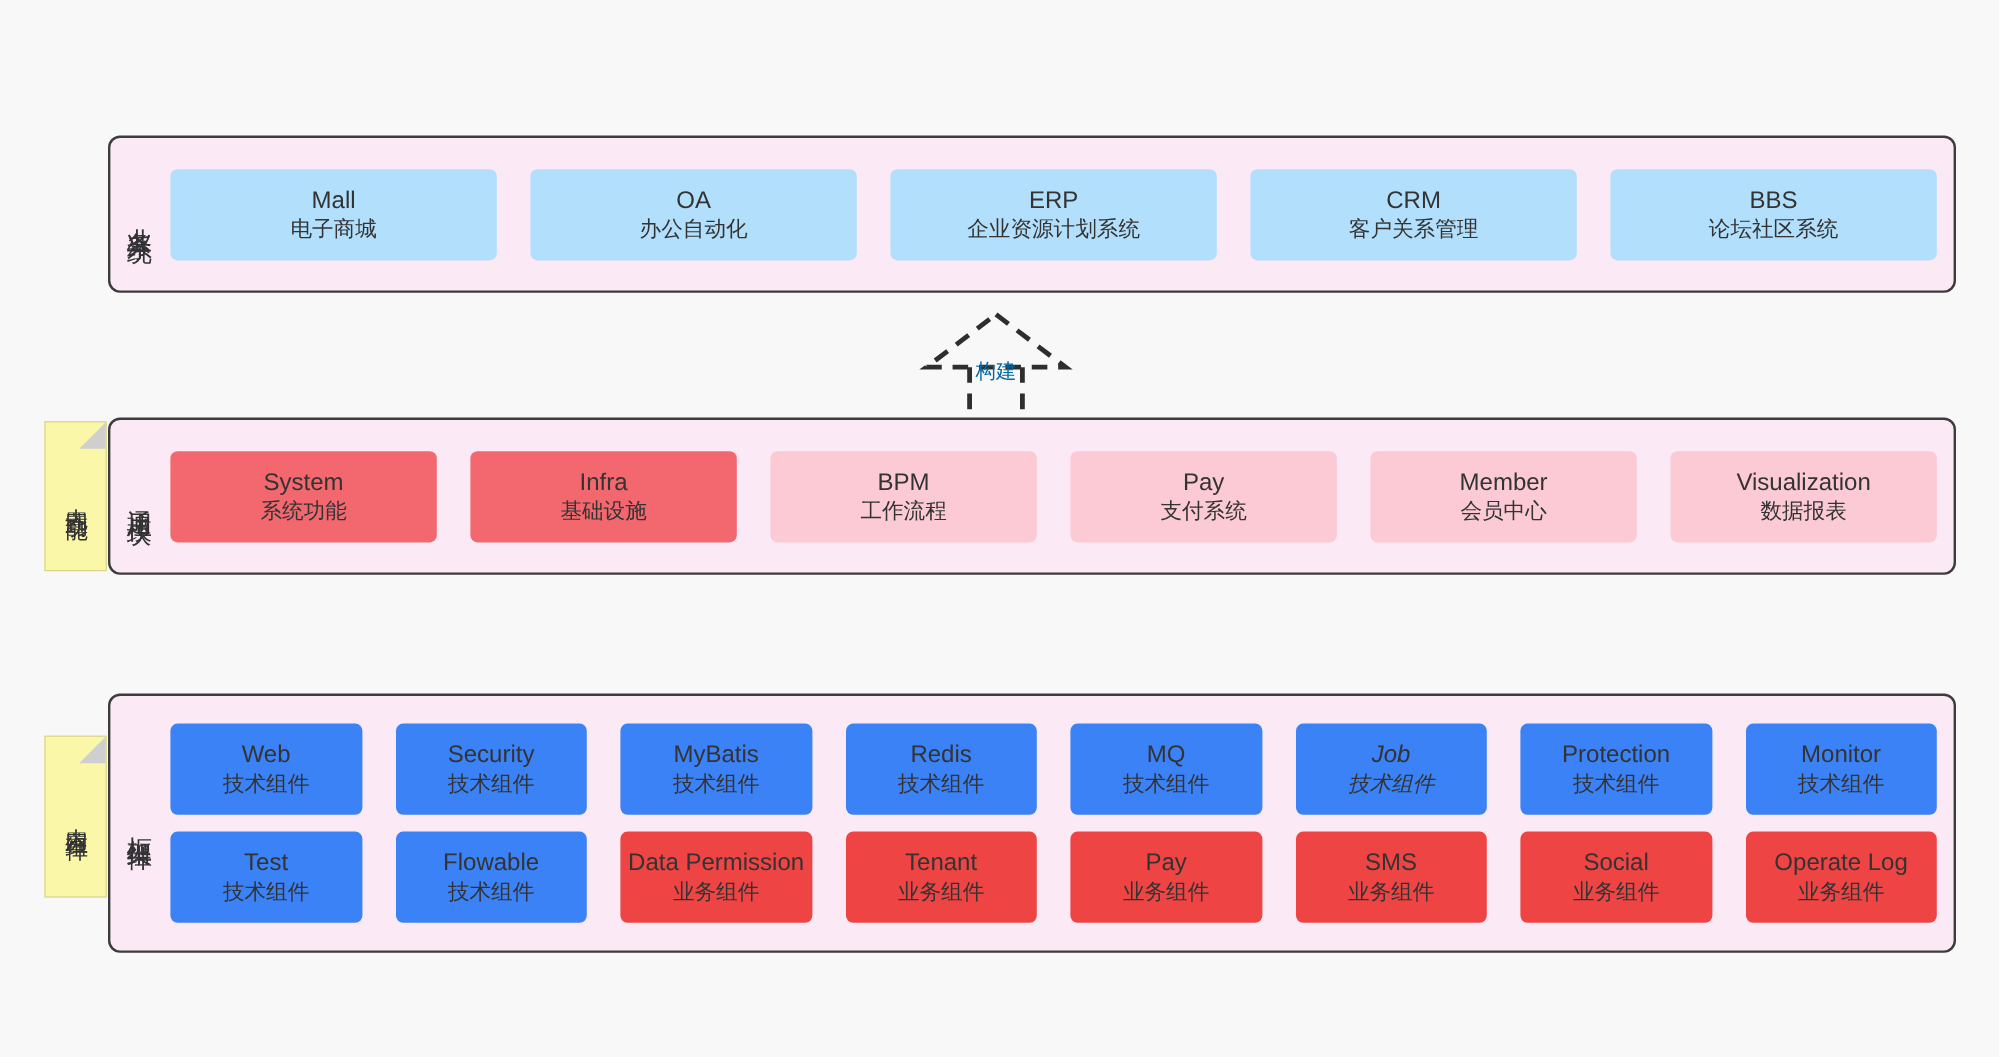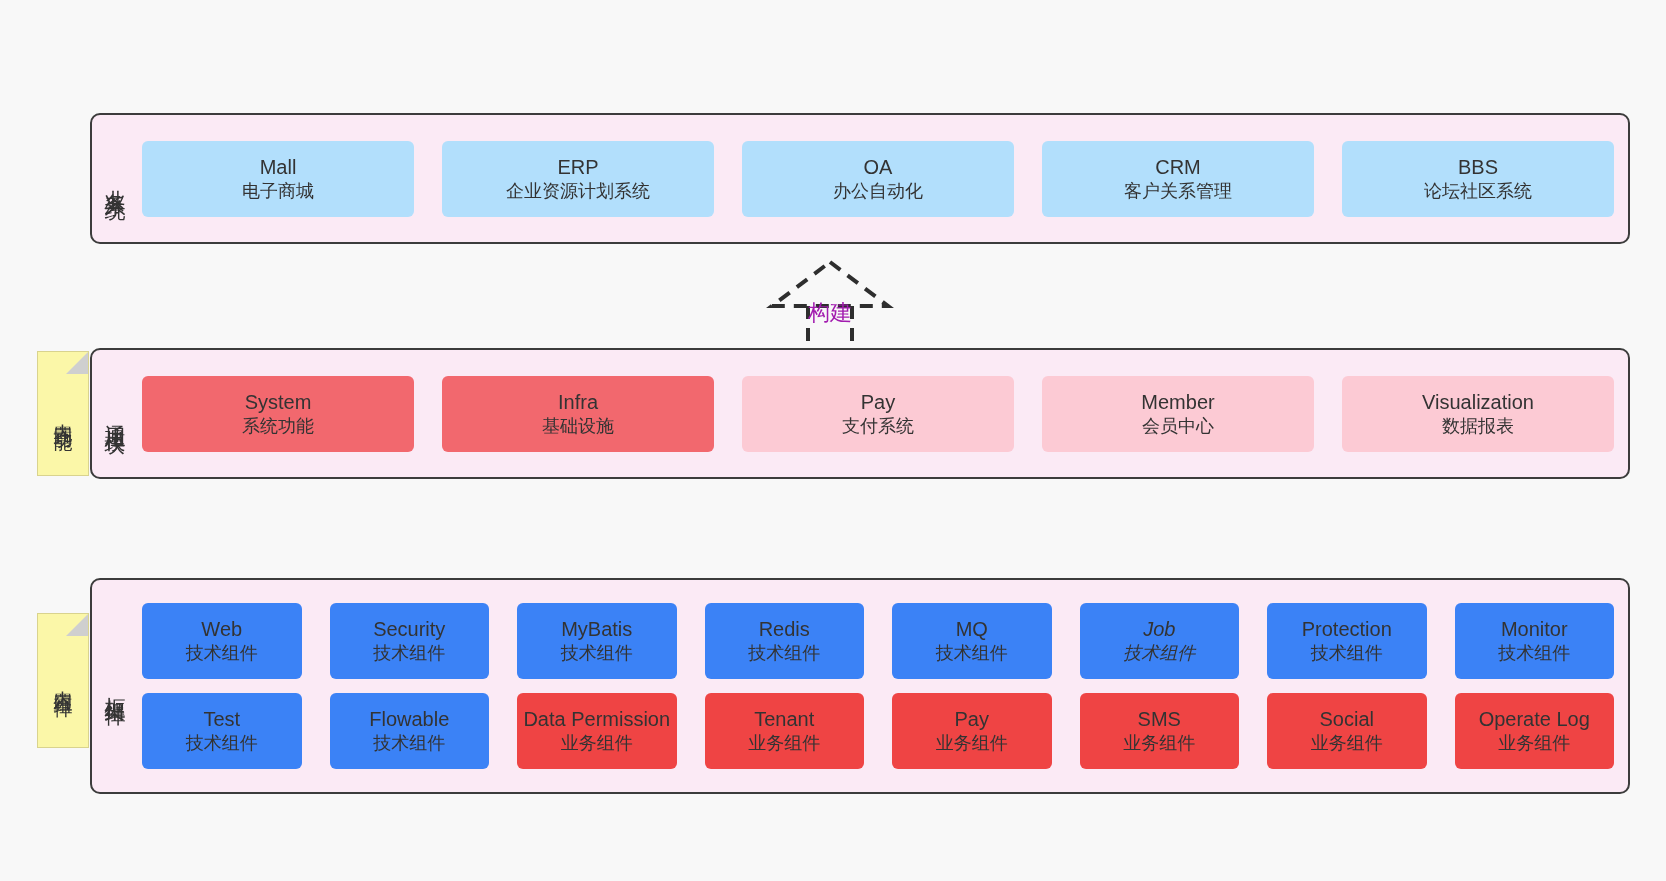--- a/index.html
+++ b/index.html
@@ -99,47 +99,47 @@
     border-color: transparent transparent #cfcfcf transparent;
   }
 
   
   .arrow { position: absolute; }
   .arrow svg { display: block; overflow: visible; }
   .arrow .a-label {
     position: absolute;
     left: 50%;
     transform: translateX(-50%);
-    font-size: 22px;
-    color: #a21caf;
+    font-size: 17px;
+    color: #0369a1;
     background: transparent;
     white-space: nowrap;
     user-select: none;
   }
 </style>
 </head>
 <body>
 
 <div id="canvas">
 
   <div class="layer" id="layer-business" style="left:90px; top:113px; width:1540px; height:131px;">
     <div class="layer-label">业务系统</div>
     <div class="layer-body">
       <div class="row">
         <div class="box blue" style="height:76px;">
           <span class="t-en">Mall</span>
           <span class="t-cn">电子商城</span>
         </div>
         <div class="box blue" style="height:76px;">
+          <span class="t-en">OA</span>
+          <span class="t-cn">办公自动化</span>
+        </div>
+        <div class="box blue" style="height:76px;">
           <span class="t-en">ERP</span>
           <span class="t-cn">企业资源计划系统</span>
-        </div>
-        <div class="box blue" style="height:76px;">
-          <span class="t-en">OA</span>
-          <span class="t-cn">办公自动化</span>
         </div>
         <div class="box blue" style="height:76px;">
           <span class="t-en">CRM</span>
           <span class="t-cn">客户关系管理</span>
         </div>
         <div class="box blue" style="height:76px;">
           <span class="t-en">BBS</span>
           <span class="t-cn">论坛社区系统</span>
         </div>
       </div>
@@ -164,20 +164,24 @@
       <div class="row">
         <div class="box red" style="height:76px;">
           <span class="t-en">System</span>
           <span class="t-cn">系统功能</span>
         </div>
         <div class="box red" style="height:76px;">
           <span class="t-en">Infra</span>
           <span class="t-cn">基础设施</span>
         </div>
         <div class="box pinklight" style="height:76px;">
+          <span class="t-en">BPM</span>
+          <span class="t-cn">工作流程</span>
+        </div>
+        <div class="box pinklight" style="height:76px;">
           <span class="t-en">Pay</span>
           <span class="t-cn">支付系统</span>
         </div>
         <div class="box pinklight" style="height:76px;">
           <span class="t-en">Member</span>
           <span class="t-cn">会员中心</span>
         </div>
         <div class="box pinklight" style="height:76px;">
           <span class="t-en">Visualization</span>
           <span class="t-cn">数据报表</span>

